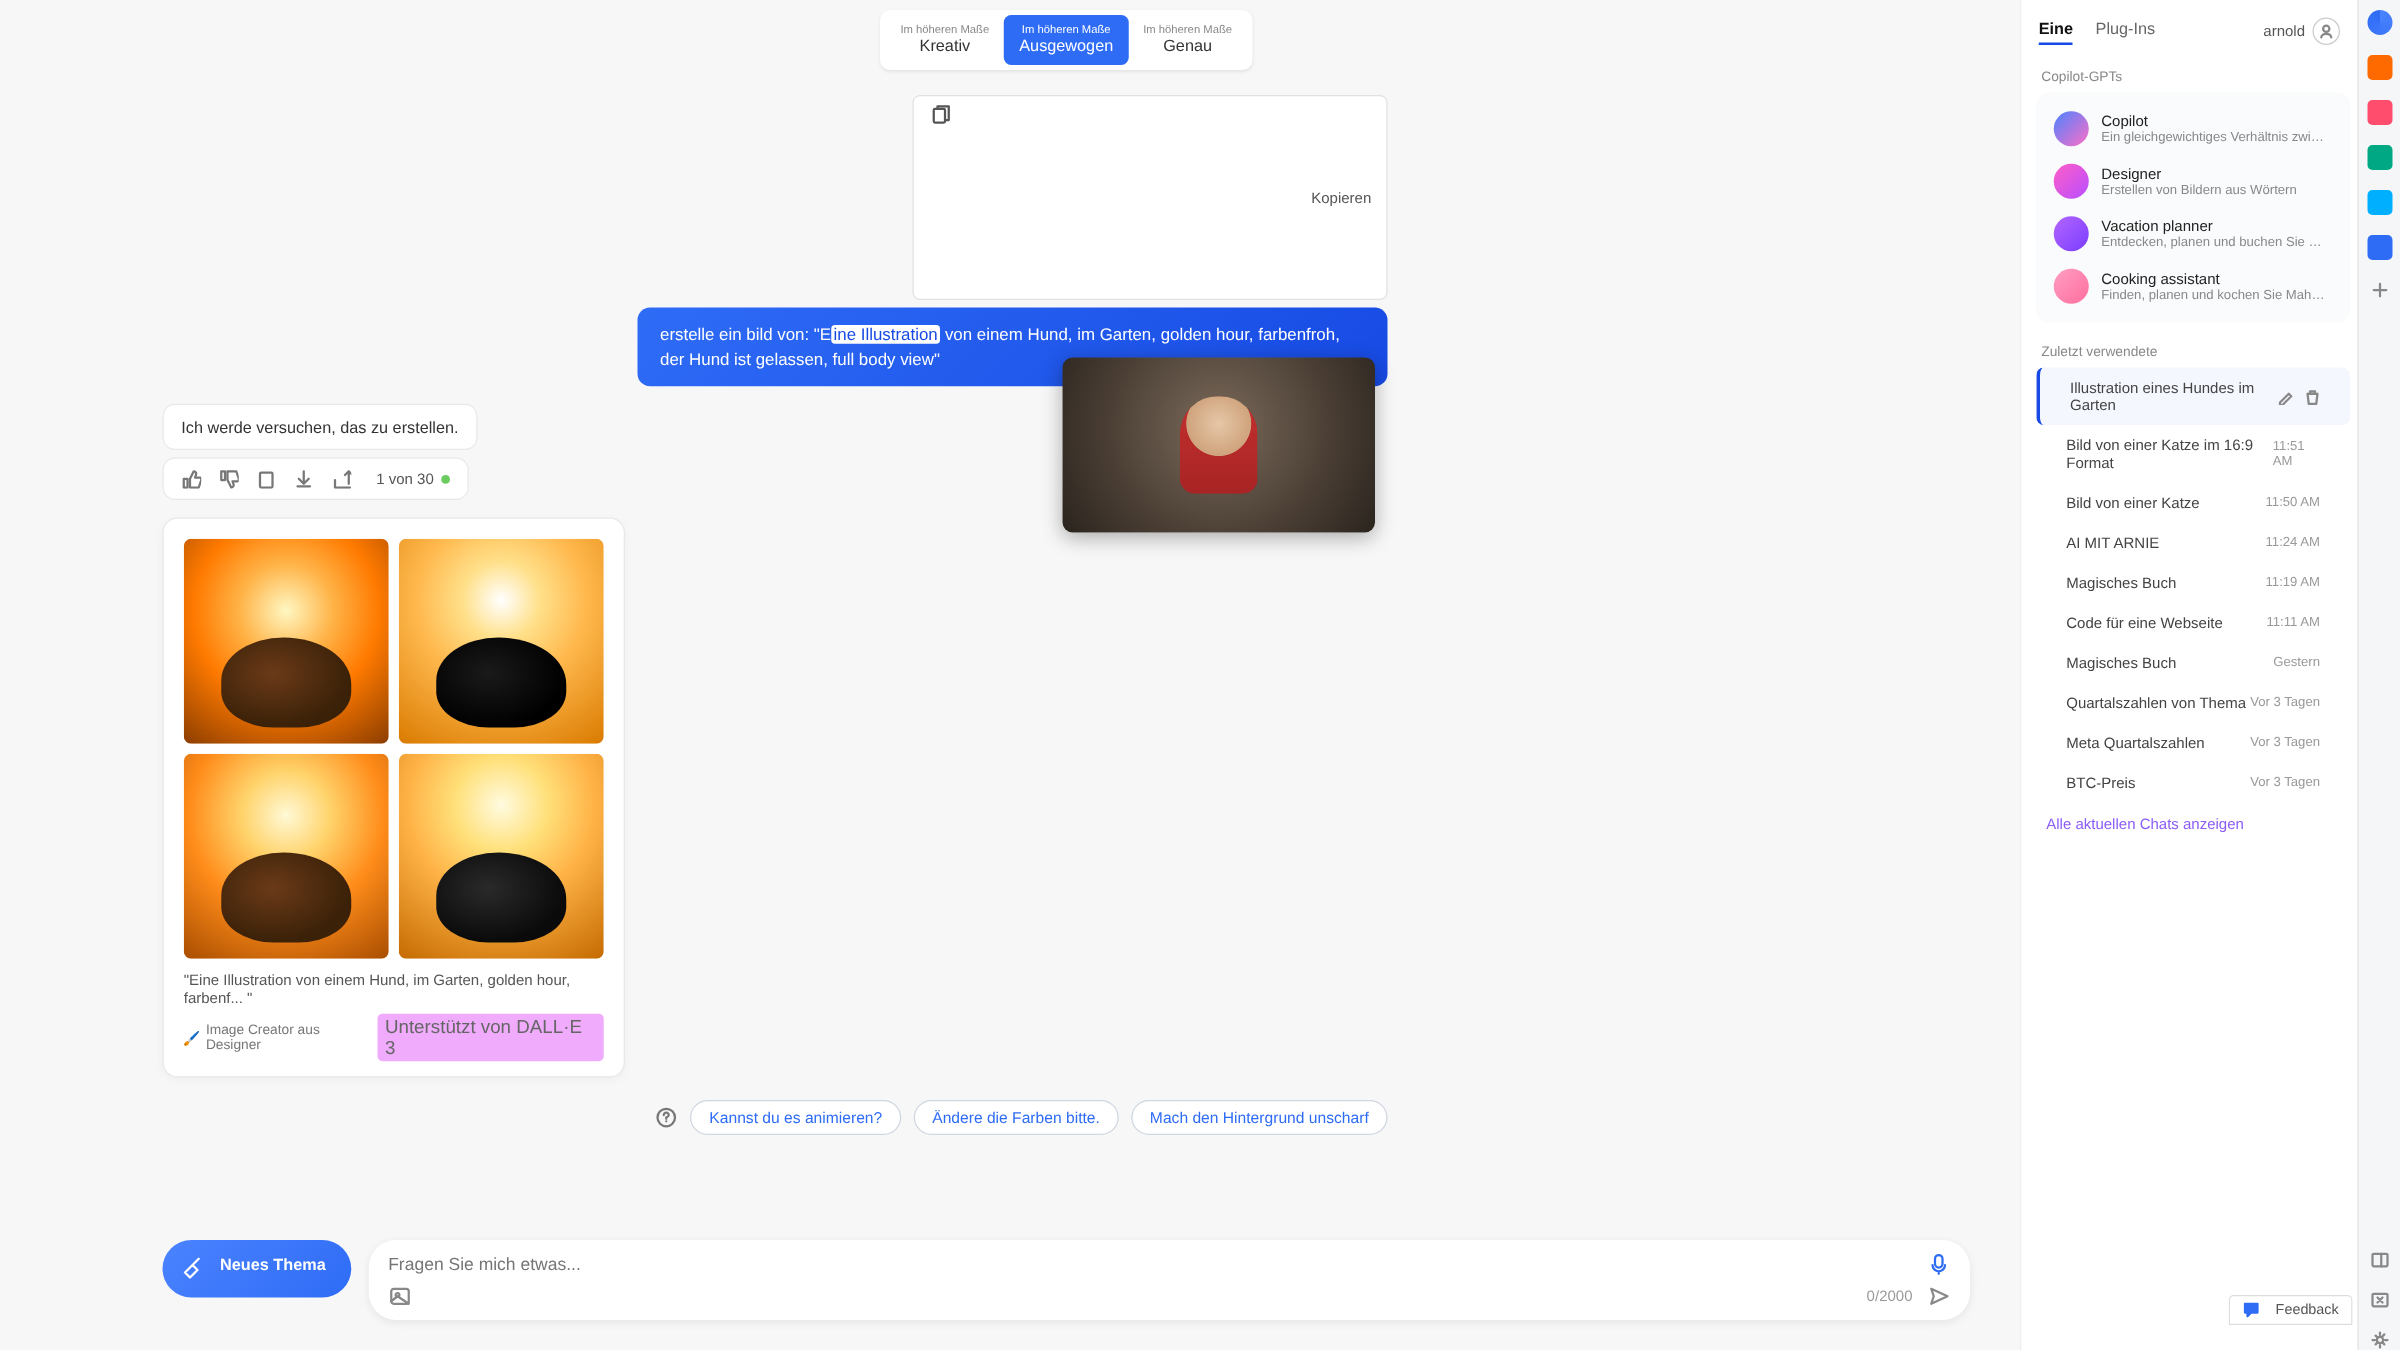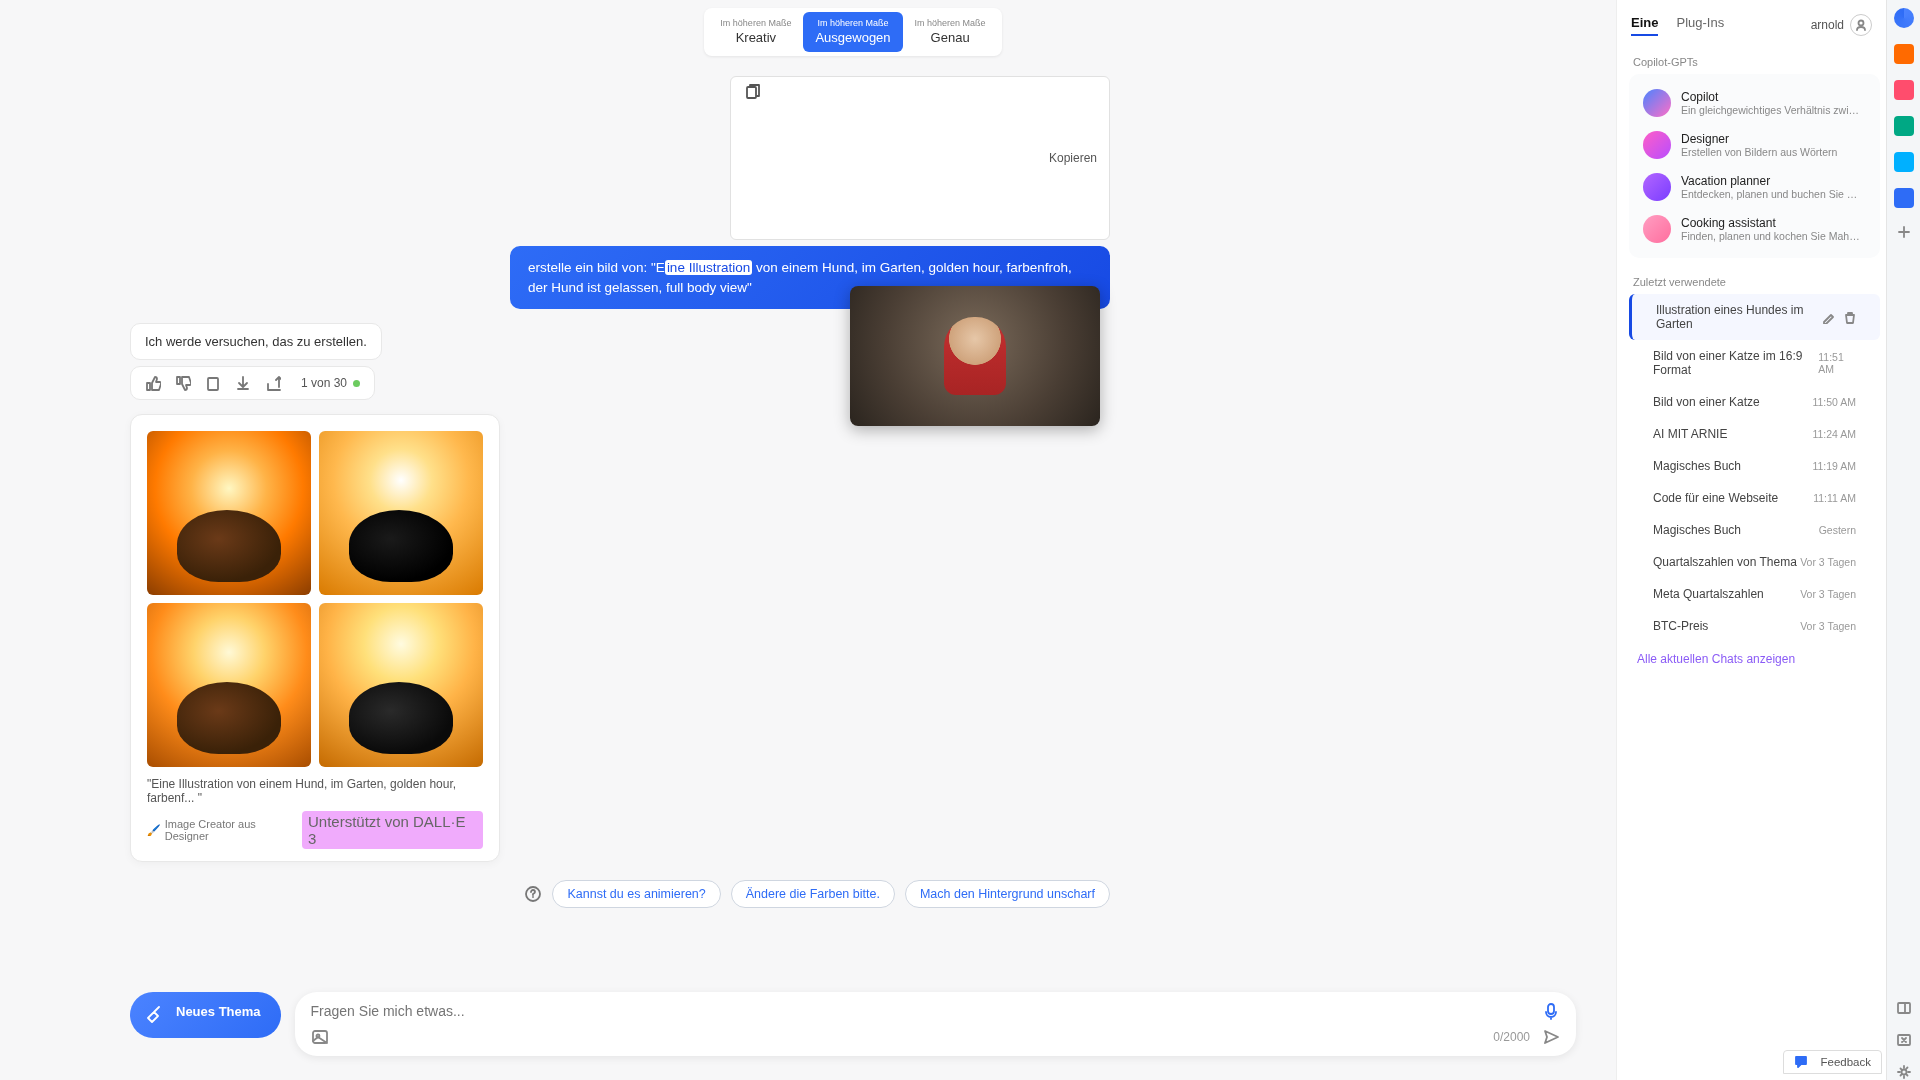--- a/index.html
+++ b/index.html
@@ -68,21 +68,21 @@
 .gpt-ico { width: 28px; height: 28px; border-radius: 50%; flex-shrink: 0; }
 .gpt-row .txt { font-size: 12px; overflow:hidden; }
 .gpt-row .txt .t1 { color: #222; }
 .gpt-row .txt .t2 { color: #888; font-size: 10.5px; white-space: nowrap; overflow:hidden; text-overflow:ellipsis; max-width: 180px;}
 .recent-item { display: flex; justify-content: space-between; align-items: center; padding: 9px 24px; font-size: 12px; color: #444; border-radius: 6px; cursor: pointer; }
 .recent-item .ts { font-size: 10.5px; color: #999; }
 .recent-item.active { border-left: 3px solid #174ae4; background: #f5f7ff; }
 .recent-item .edit { display: flex; gap: 8px; }
 .recent-item .edit svg { width: 13px; height: 13px; stroke: #888; }
 .view-all { font-size: 12px; color: #8b5cf6; padding: 10px 8px; cursor: pointer; }
-.feedback { position: fixed; bottom: 6px; right: 38px; background: #fff; border: 1px solid #ddd; border-radius: 4px 4px 0 0; padding: 4px 10px; font-size: 11.5px; color: #555; display: flex; align-items: center; gap: 12px; }
+.feedback { position: fixed; bottom: 20px; right: 38px; background: #fff; border: 1px solid #ddd; border-radius: 4px 4px 0 0; padding: 4px 10px; font-size: 11.5px; color: #555; display: flex; align-items: center; gap: 12px; }
 
 .rail { width: 34px; background: #f4f6f8; border-left: 1px solid #e5e5e5; display: flex; flex-direction: column; align-items: center; padding-top: 8px; gap: 16px; }
 .rail-btn { width: 20px; height: 20px; border-radius: 4px; }
 .rail-sep { flex: 1; }
 svg { fill: none; stroke: currentColor; stroke-width: 1.8; stroke-linecap: round; stroke-linejoin: round; }
 </style>
 </head>
 <body>
 
 <div class="main">

